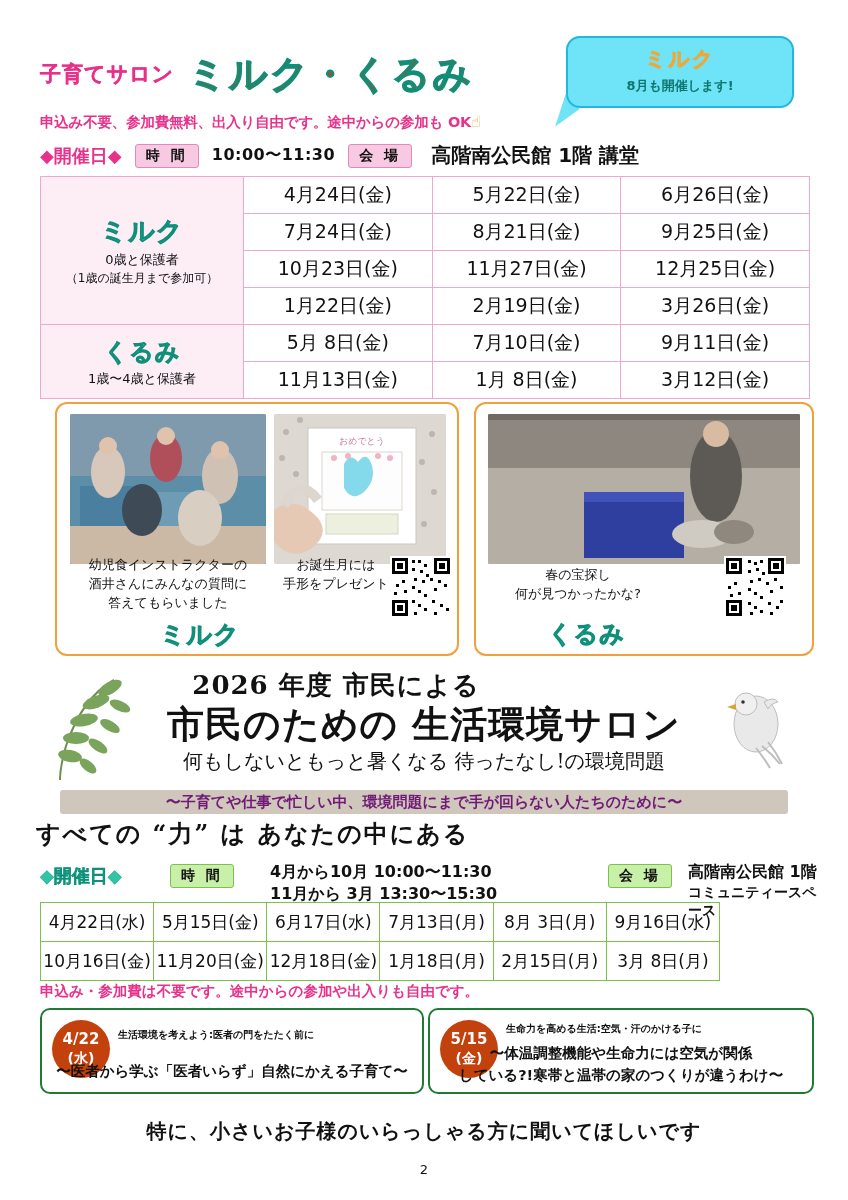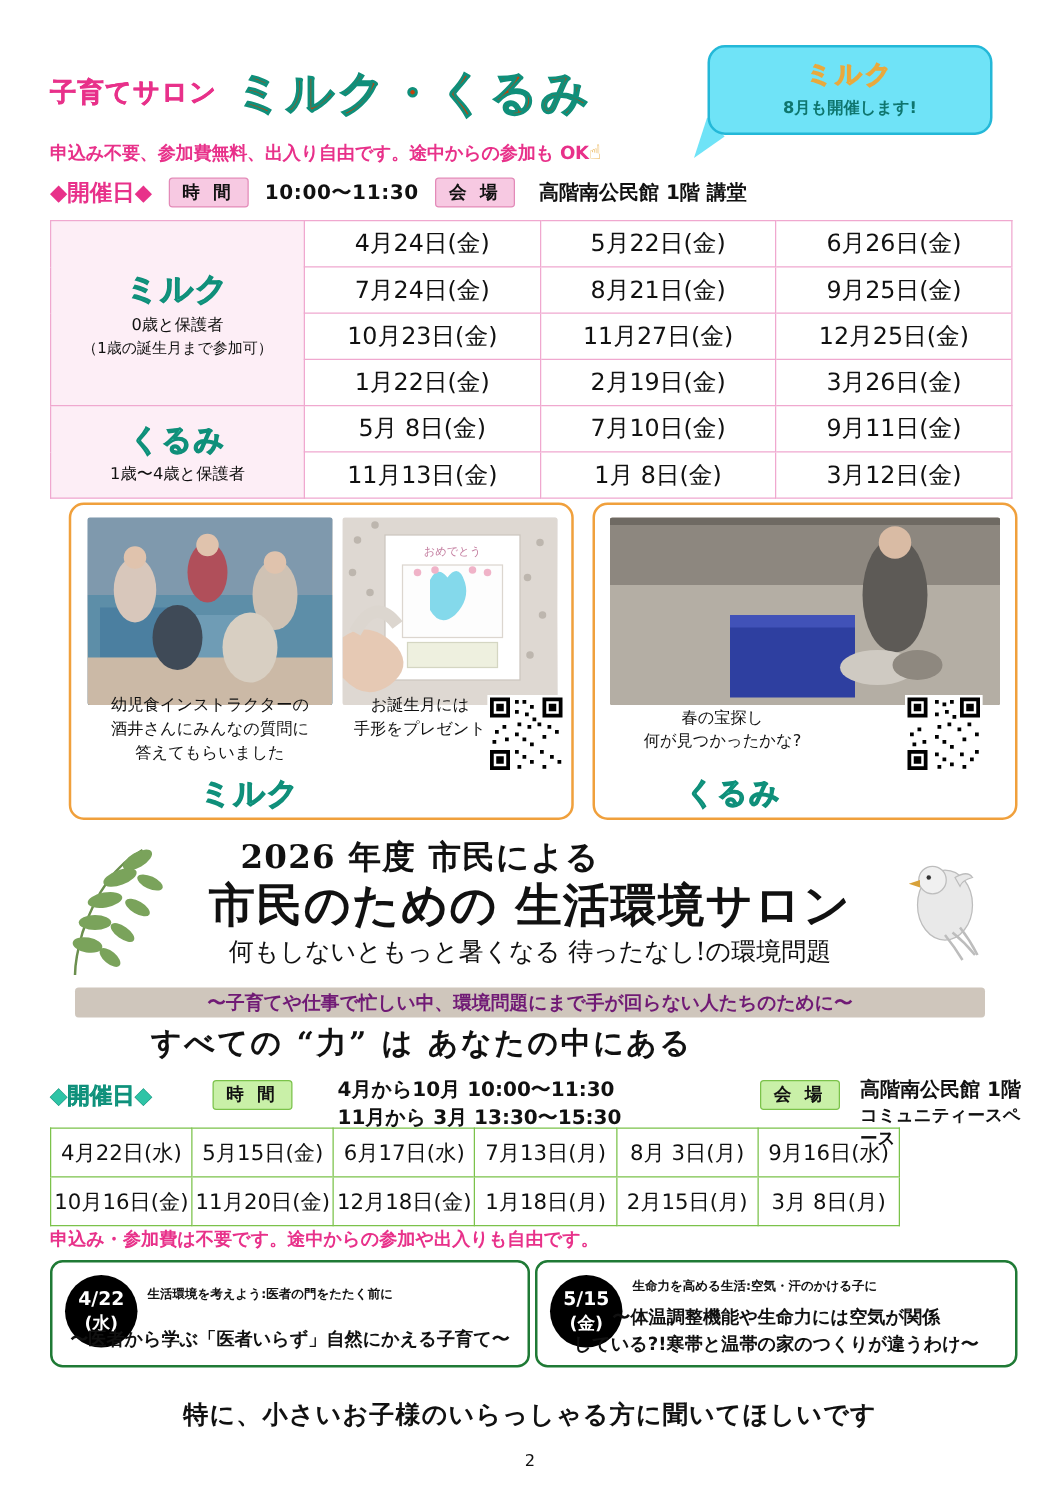--- a/index.html
+++ b/index.html
@@ -45,21 +45,21 @@
   .kaisai-label{
     display:inline-block;font-size:18px;font-weight:bold;color:#e8318a;letter-spacing:0px;vertical-align:middle;
   }
   .pill{
     display:inline-block;vertical-align:middle;
     background:#f7c9e2;border:1px solid #e38ab8;border-radius:3px;
     font-size:14px;font-weight:bold;color:#111;padding:2px 10px;margin:0 8px;
     letter-spacing:3px;
   }
   .kaisai-time{display:inline-block;vertical-align:middle;font-size:16px;font-weight:bold;letter-spacing:0.5px;}
-  .kaisai-place{display:inline-block;vertical-align:middle;font-size:16px;font-weight:bold;margin-left:6px;}
+  .kaisai-place{display:inline-block;vertical-align:middle;font-size:20px;font-weight:bold;margin-left:6px;}
 
   
   .tbl1{position:absolute;left:40px;top:176px;width:770px;border-collapse:collapse;}
   .tbl1 td{border:1px solid #f0a8cf;font-size:19px;text-align:center;padding:5px 0;height:26px;}
   .tbl1 .hdr{width:202px;background:#fdeef6;}
   .tbl1 .dashed-b{border-bottom:1px dashed #f0a8cf;}
   .g-milk{font-size:26px;font-weight:bold;color:#2ec4a6;-webkit-text-stroke:0.9px #0f8f7a;letter-spacing:1px;}
   .g-kurumi{font-size:24px;font-weight:bold;color:#2ec4a6;-webkit-text-stroke:0.9px #0f8f7a;letter-spacing:1px;}
   .g-cap{font-size:13px;color:#111;font-weight:normal;display:block;margin-top:2px;}
   .g-cap2{font-size:12px;color:#111;display:block;margin-top:1px;}
@@ -84,21 +84,21 @@
   .qr2{left:724px;top:556px;width:62px;height:62px;}
   .badge-milk{position:absolute;left:160px;top:618px;font-size:25px;font-weight:bold;color:#2ec4a6;-webkit-text-stroke:0.9px #0f8f7a;letter-spacing:1px;}
   .badge-kurumi{position:absolute;left:548px;top:618px;font-size:24px;font-weight:bold;color:#2ec4a6;-webkit-text-stroke:0.9px #0f8f7a;letter-spacing:1px;}
 
   
   .s2-year{position:absolute;left:0;top:668px;width:672px;text-align:center;font-size:26px;font-weight:bold;font-family:"DejaVu Serif","Liberation Serif",serif;letter-spacing:1px;}
   .s2-big{position:absolute;left:0;top:700px;width:848px;text-align:center;font-size:37px;font-weight:bold;font-family:"DejaVu Serif","Liberation Serif",serif;letter-spacing:1px;}
   .s2-lead{position:absolute;left:0;top:748px;width:848px;text-align:center;font-size:20px;font-family:"DejaVu Serif","Liberation Serif",serif;}
   .s2-band{position:absolute;left:60px;top:790px;width:728px;height:24px;background:#cfc6bc;border-radius:3px;text-align:center;}
   .s2-band span{font-size:15px;font-weight:bold;color:#701a75;line-height:24px;}
-  .s2-power{position:absolute;left:0;top:818px;width:675px;text-align:center;font-size:24px;font-weight:bold;font-family:"DejaVu Serif","Liberation Serif",serif;letter-spacing:2px;}
+  .s2-power{position:absolute;left:0;top:818px;width:675px;text-align:left;font-size:24px;font-weight:bold;font-family:"DejaVu Serif","Liberation Serif",serif;letter-spacing:2px;padding-left:36px;}
 
   .leaf{position:absolute;left:52px;top:676px;width:80px;height:110px;}
   .bird{position:absolute;left:716px;top:690px;width:86px;height:80px;}
 
   .row-kaisai2{position:absolute;left:40px;top:856px;width:780px;height:44px;}
   .kaisai-label2{position:absolute;left:0;top:8px;font-size:18px;font-weight:bold;color:#2ec4a6;-webkit-text-stroke:0.4px #0f8f7a;}
   .pill2{position:absolute;left:130px;top:8px;background:#c9f0a8;border:1px solid #7bc24a;border-radius:3px;font-size:14px;font-weight:bold;padding:2px 10px;letter-spacing:3px;}
   .t2a{position:absolute;left:230px;top:6px;font-size:16px;font-weight:bold;}
   .t2b{position:absolute;left:230px;top:28px;font-size:16px;font-weight:bold;}
   .pill3{position:absolute;left:568px;top:8px;background:#c9f0a8;border:1px solid #7bc24a;border-radius:3px;font-size:14px;font-weight:bold;padding:2px 10px;letter-spacing:3px;}
@@ -107,21 +107,21 @@
 
   .tbl2{position:absolute;left:40px;top:902px;width:680px;border-collapse:collapse;}
   .tbl2 td{border:1px solid #7bc24a;font-size:17px;text-align:center;padding:6px 0;height:26px;width:16.66%;}
   .tbl2 .dashed{border-bottom:1px dashed #7bc24a;}
 
   .s2-note{position:absolute;left:40px;top:982px;font-size:14.5px;font-weight:bold;color:#e8318a;}
 
   .evbox{position:absolute;top:1008px;height:82px;border:2px solid #1f7a35;border-radius:10px;background:#fff;}
   .ev1{left:40px;width:380px;}
   .ev2{left:428px;width:382px;}
-  .ev-badge{position:absolute;left:10px;top:10px;width:58px;height:58px;border-radius:50%;background:#000000;color:#fff;text-align:center;}
+  .ev-badge{position:absolute;left:10px;top:10px;width:58px;height:58px;border-radius:50%;background:#c2410c;color:#fff;text-align:center;}
   .ev-badge .d{font-size:15px;font-weight:bold;margin-top:10px;}
   .ev-badge .w{font-size:14px;font-weight:bold;margin-top:2px;}
   .ev-t1{position:absolute;left:76px;top:18px;font-size:10px;font-weight:bold;}
   .ev-t2{position:absolute;left:10px;top:52px;width:360px;text-align:center;font-size:14.5px;font-weight:bold;}
   .ev2 .ev-t1{left:76px;top:12px;width:296px;}
   .ev2 .ev-t2{left:10px;top:34px;width:362px;text-align:center;}
   .ev2 .ev-t3{position:absolute;left:10px;top:56px;width:362px;text-align:center;font-size:14.5px;font-weight:bold;}
 
   .s2-foot{position:absolute;left:0;top:1118px;width:848px;text-align:center;font-size:20px;font-weight:bold;font-family:"DejaVu Serif","Liberation Serif",serif;letter-spacing:1px;}
   .pageno{position:absolute;left:0;top:1162px;width:848px;text-align:center;font-size:13px;}

